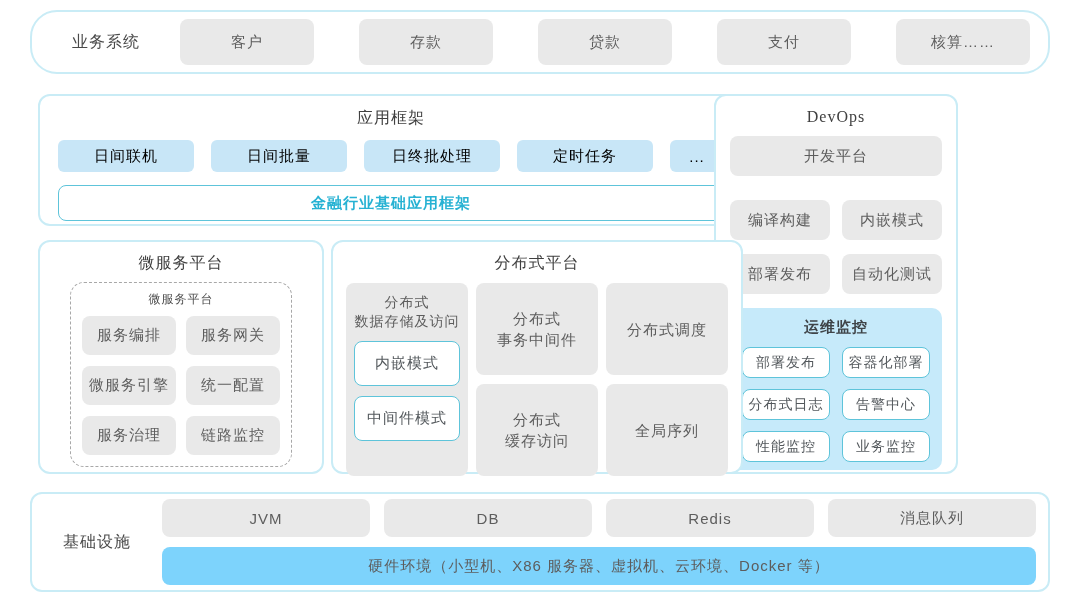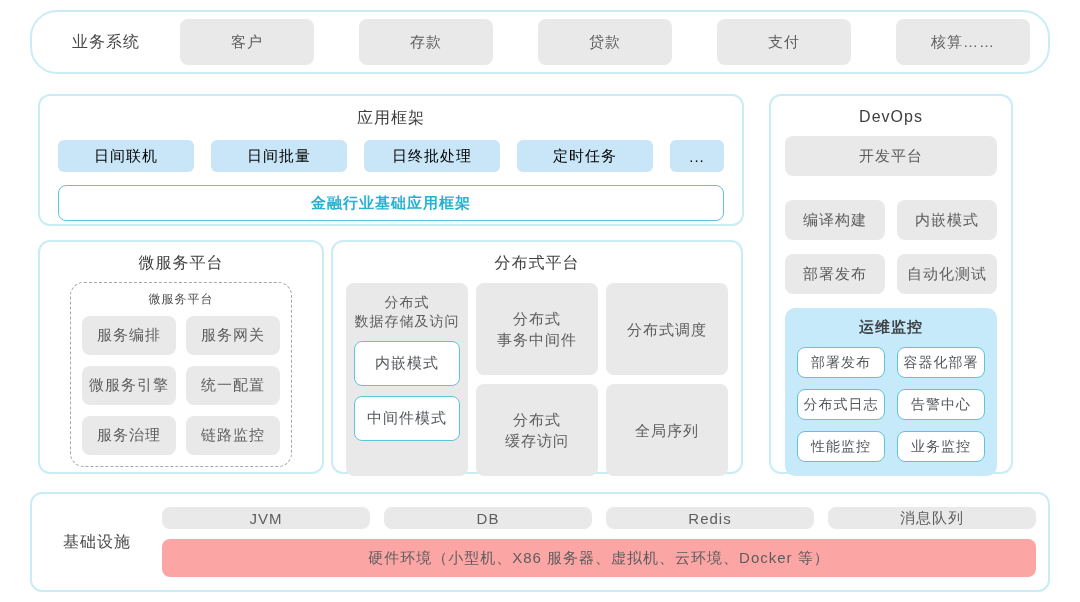--- a/index.html
+++ b/index.html
@@ -85,34 +85,35 @@
     border-radius:8px;
     display:flex; align-items:center; justify-content:center;
     color:#27b2d3;
     font-size:15px;
     font-weight:bold;
     letter-spacing:1px;
   }
 
   
   .sec-devops {
-    left:769px; top:94px; width:244px; height:380px;
+    left:714px; top:94px; width:244px; height:380px;
     padding:12px 14px;
+    font-family:Liberation Serif, serif;
   }
   .devops-platform { height:40px; margin-top:10px; }
   .devops-grid {
     display:grid; grid-template-columns:1fr 1fr;
     gap:14px 12px; margin-top:24px;
   }
   .devops-grid .gray-box { height:40px; }
   .ops-panel {
     margin-top:14px;
     background:#c6eafa;
     border-radius:10px;
-    padding:10px 12px 14px 12px;
+    padding:10px 12px 8px 12px;
   }
   .ops-title {
     text-align:center;
     font-size:15px;
     font-weight:bold;
     color:#3f4448;
     letter-spacing:1px;
     margin-bottom:10px;
   }
   .ops-grid {
@@ -176,24 +177,24 @@
   .dist-grid .gray-box { white-space:pre-line; text-align:center; line-height:1.4; }
 
   
   .sec-infra {
     left:30px; top:492px; width:1020px; height:100px;
     display:flex; align-items:center;
     padding:0 12px 0 0;
   }
   .infra-col { flex:1; }
   .infra-row { display:flex; gap:14px; }
-  .infra-row .gray-box { flex:1; height:22px; }
+  .infra-row .gray-box { flex:1; height:38px; }
   .infra-hw {
     margin-top:10px; height:38px;
-    background:#fca5a5; border-radius:8px;
+    background:#7dd3fc; border-radius:8px;
     display:flex; align-items:center; justify-content:center;
     color:#5d5d5d; font-size:15px; letter-spacing:1px;
   }
 </style>
 </head>
 <body>
 
 <div class="canvas">
 
   <div class="sec sec-business">

